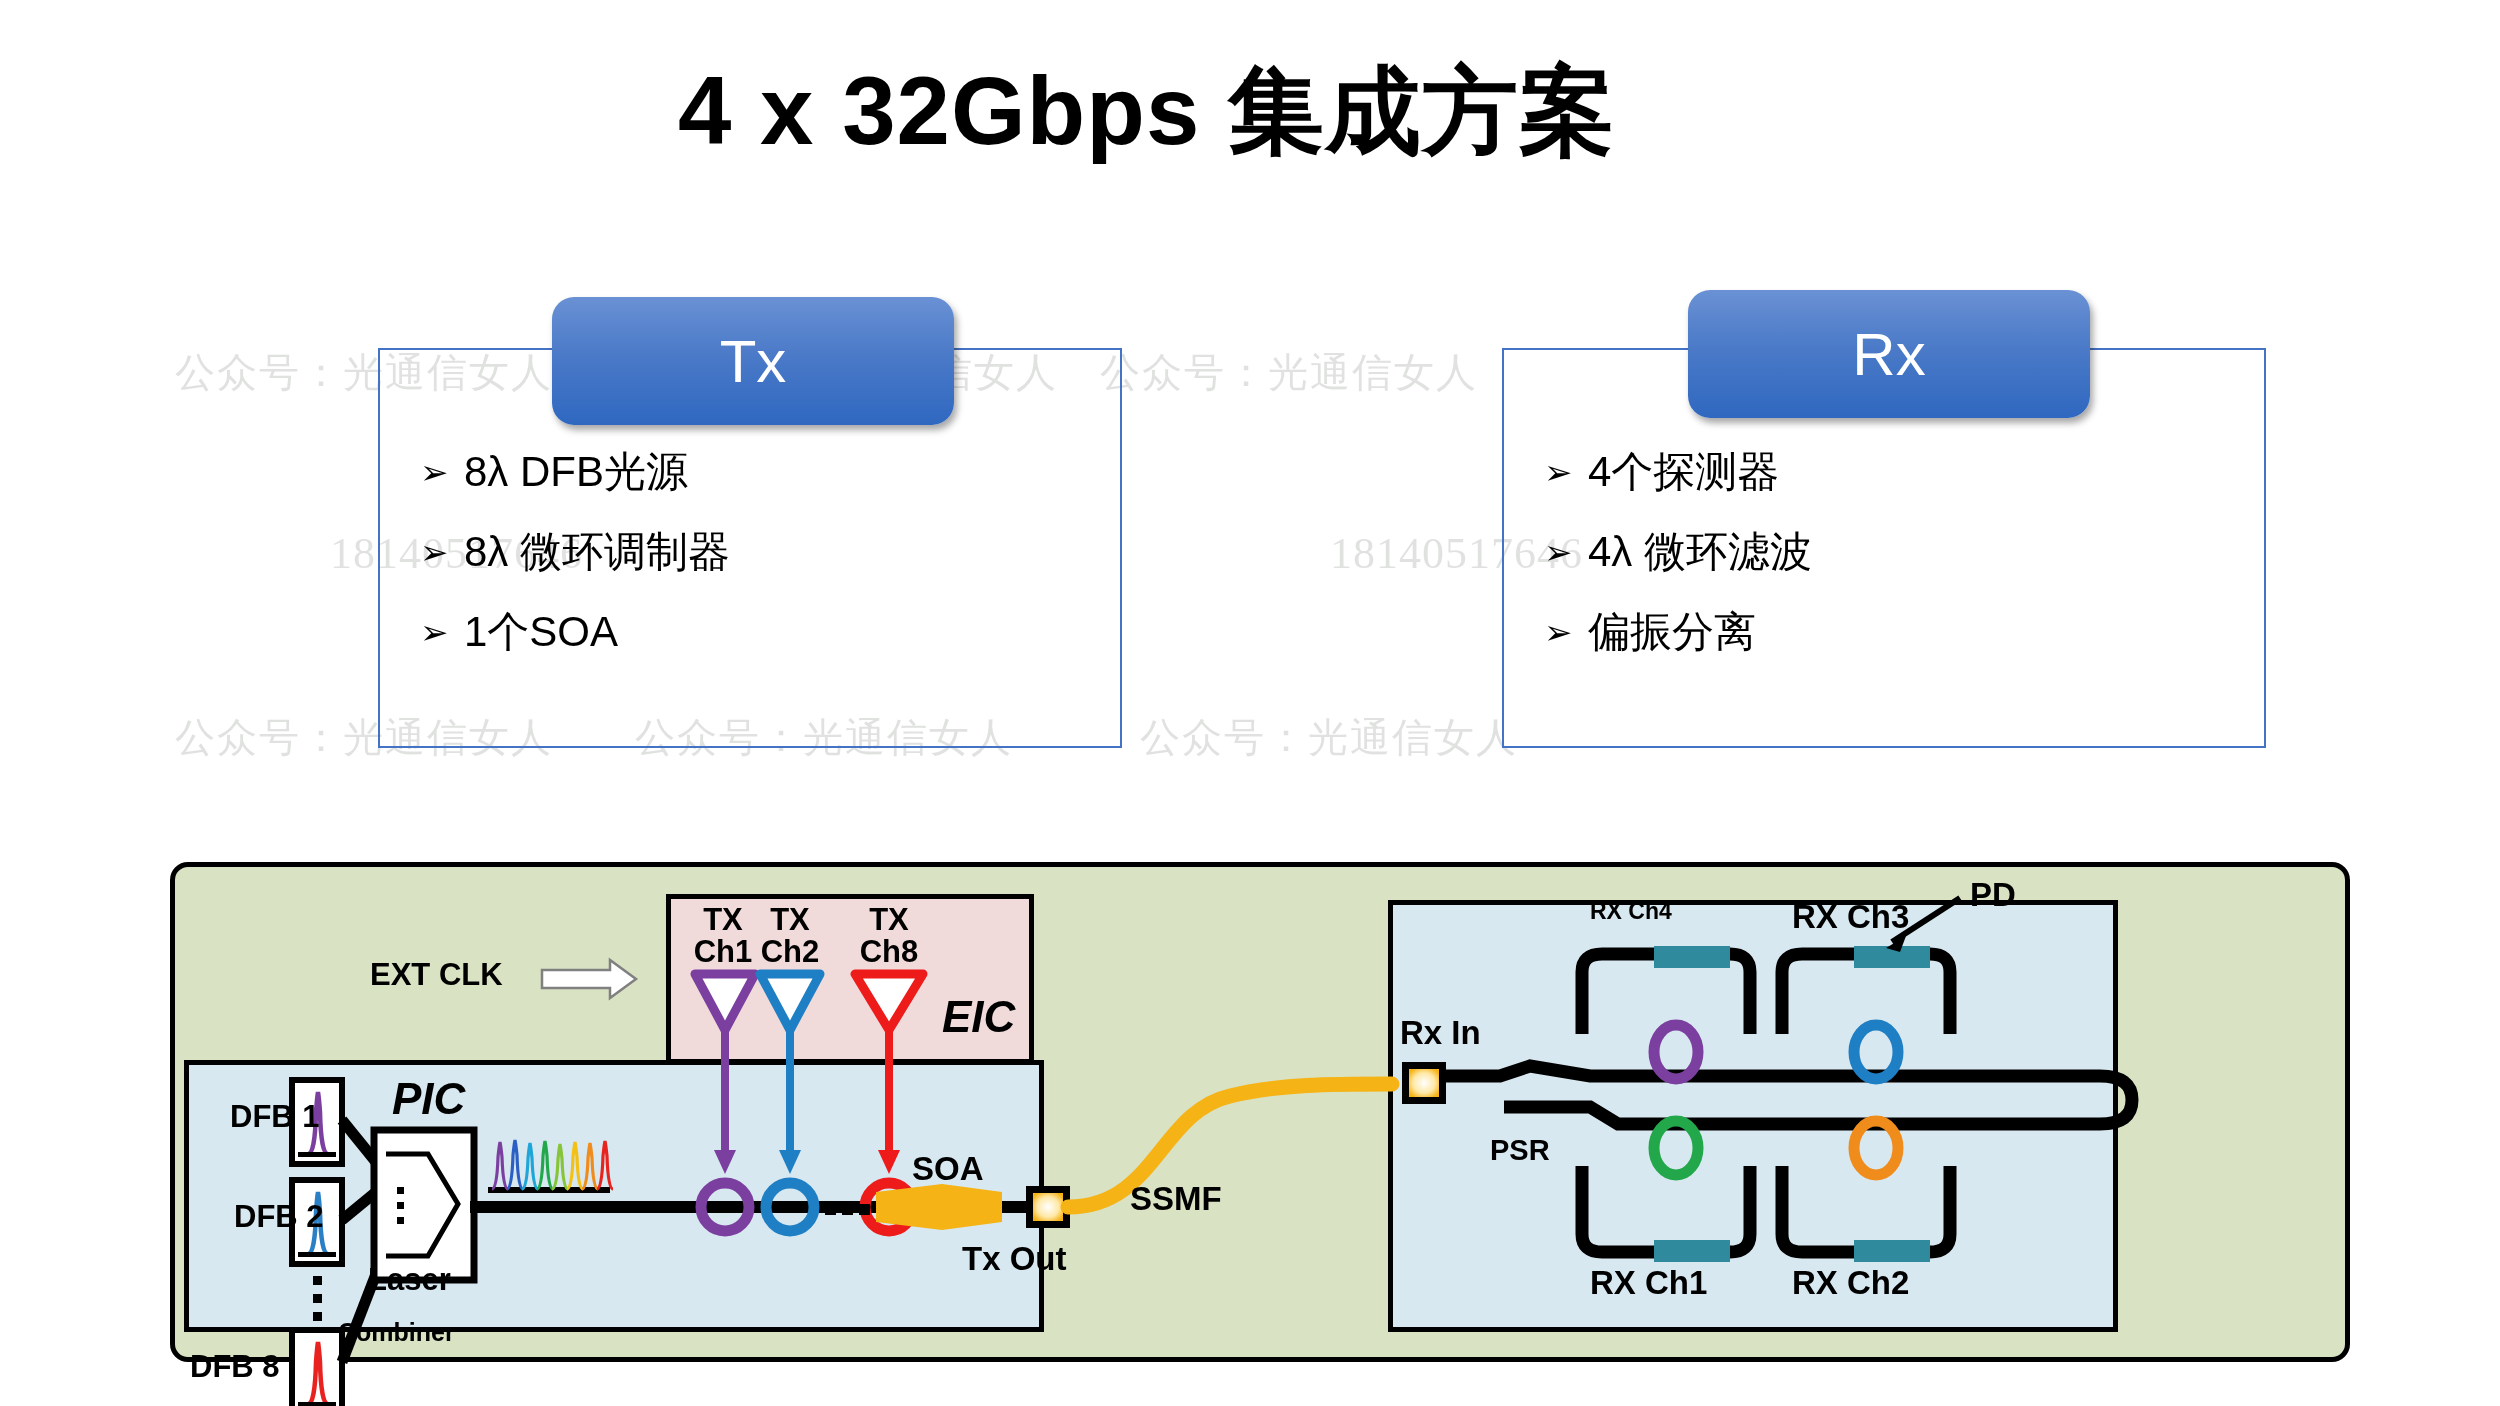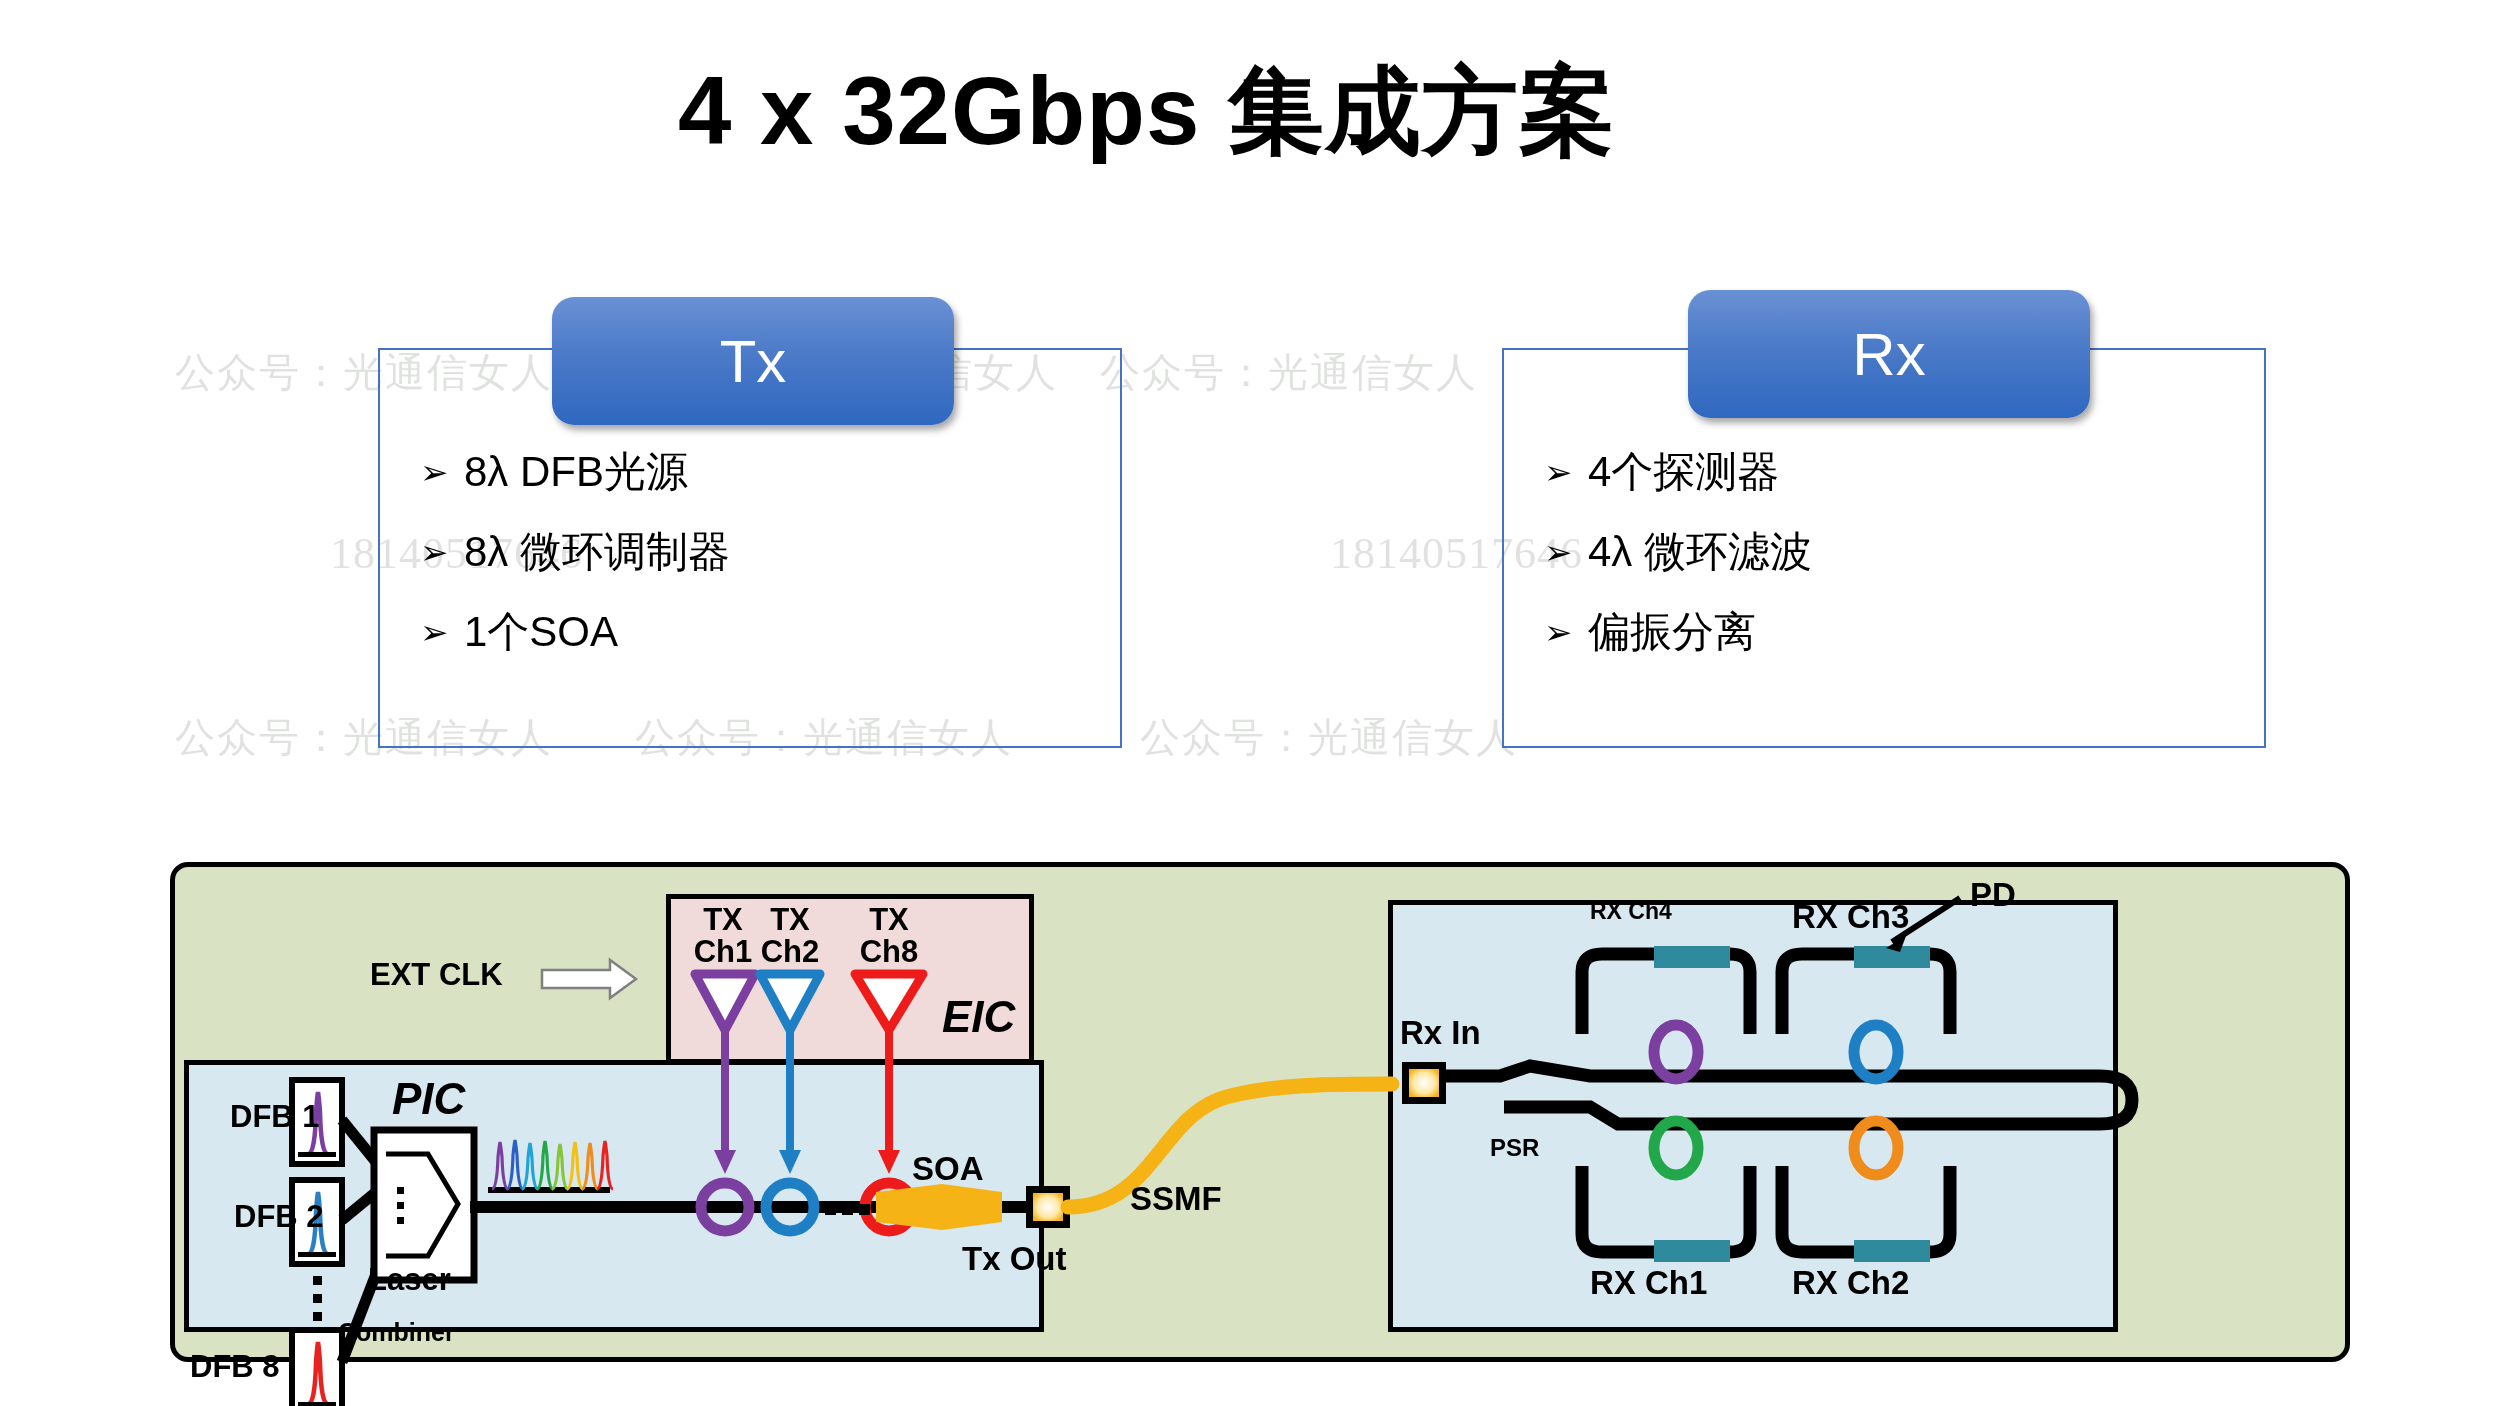--- a/index.html
+++ b/index.html
@@ -294,20 +294,20 @@
   <div class="lbl" style="left:20px;top:487px;font-size:31px;">DFB 8</div>
 
   <div class="lbl" style="left:198px;top:400px;font-size:31px;">Laser</div>
   <div class="lbl" style="left:168px;top:456px;font-size:25px;">Combiner</div>
 
   <div class="lbl" style="left:742px;top:288px;font-size:33px;">SOA</div>
   <div class="lbl" style="left:792px;top:378px;font-size:33px;">Tx Out</div>
   <div class="lbl" style="left:960px;top:318px;font-size:33px;">SSMF</div>
 
   <div class="lbl" style="left:1230px;top:152px;font-size:33px;">Rx In</div>
-  <div class="lbl" style="left:1320px;top:272px;font-size:24px;">PSR</div>
+  <div class="lbl" style="left:1320px;top:272px;font-size:29px;">PSR</div>
   <div class="lbl" style="left:1800px;top:14px;font-size:33px;">PD</div>
 
   <div class="lbl" style="left:1420px;top:36px;font-size:23px;">RX Ch4</div>
   <div class="lbl" style="left:1622px;top:36px;font-size:33px;">RX Ch3</div>
   <div class="lbl" style="left:1420px;top:402px;font-size:33px;">RX Ch1</div>
   <div class="lbl" style="left:1622px;top:402px;font-size:33px;">RX Ch2</div>
 </div>
 
 </body></html>

